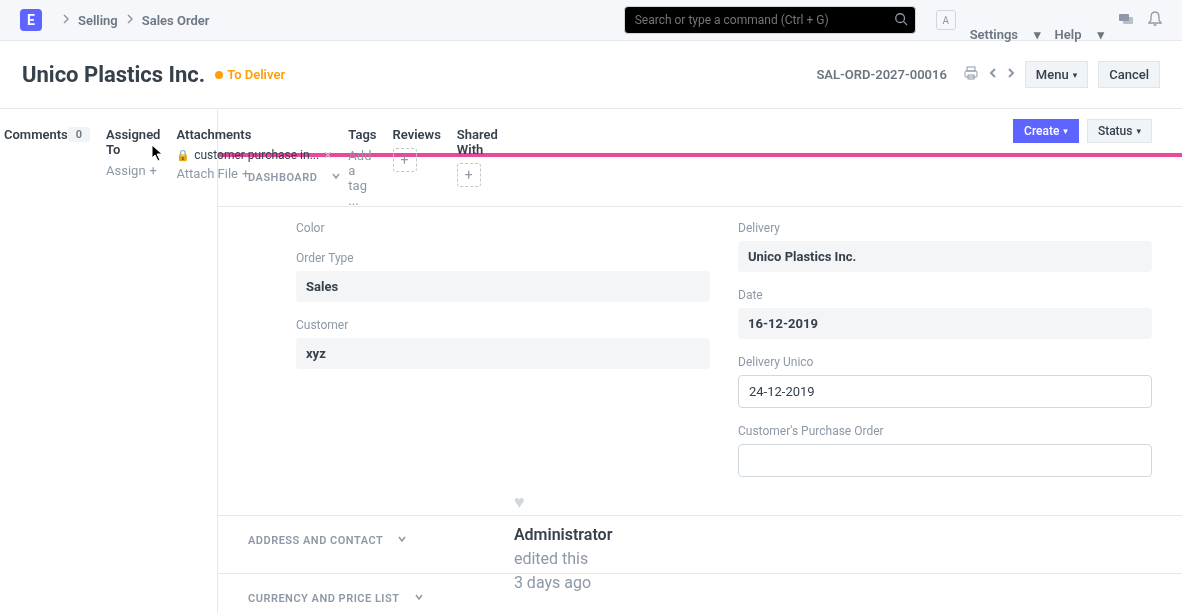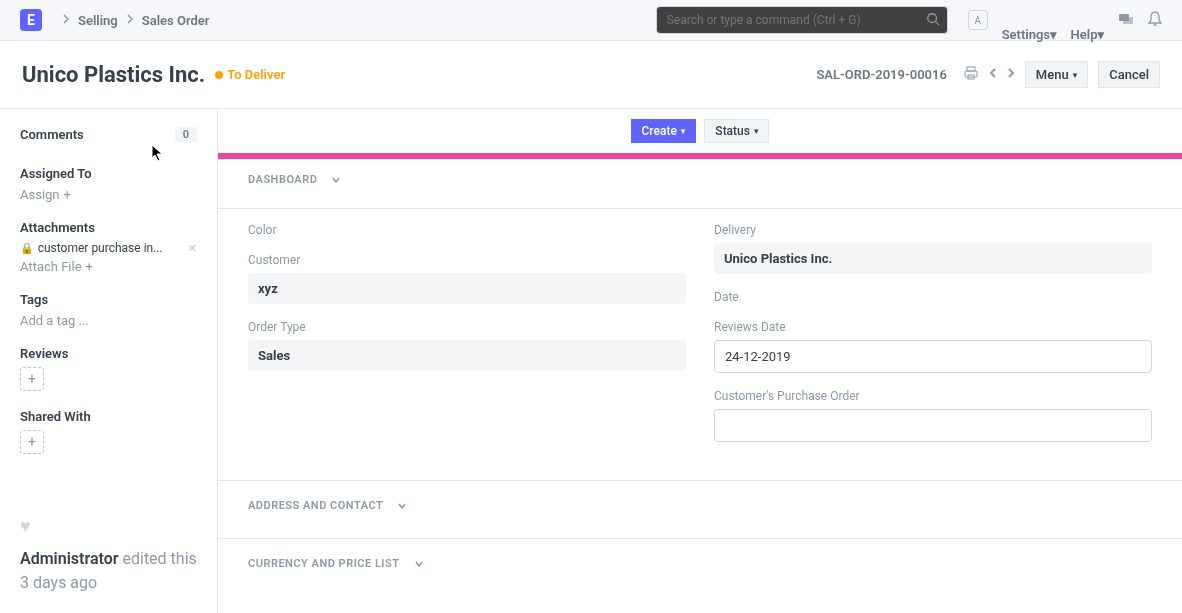--- a/index.html
+++ b/index.html
@@ -55,21 +55,21 @@
       text-decoration: none;
       cursor: pointer;
     }
     .search-wrap {
       margin-left: auto;
       position: relative;
     }
     .search-input {
       width: 292px;
       height: 28px;
-      background: #404040;
+      background: #000000;
       border: 1px solid #d1d8dd;
       border-radius: 4px;
       padding: 0 30px 0 10px;
       font-size: 12px;
       color: #8d99a6;
     }
     .search-icon {
       position: absolute;
       right: 8px;
       top: 6px;
@@ -91,21 +91,21 @@
       justify-content: center;
       font-size: 10px;
       color: #8d99a6;
     }
     .nav-link {
       color: #6c7680;
       font-weight: 600;
       font-size: 13px;
       display: flex;
       align-items: flex-end;
-      gap: 0;
+      gap: 16px;
       cursor: pointer;
       margin-top: 28px;
     }
     .nav-icon {
       color: #8d99a6;
       cursor: pointer;
     }
     
     .page-header {
       display: flex;
@@ -175,24 +175,25 @@
       font-size: 9px;
     }
     
     .layout {
       display: flex;
       height: calc(100% - 109px);
     }
     .sidebar {
       width: 218px;
       border-right: 1px solid #e6e9ec;
-      padding: 18px 20px;
-      display: flex;
-      flex-direction: column;
+      padding: 18px 4px;
+      display: flex;
+      flex-direction: row;
       position: relative;
+      gap: 16px;
     }
     .sidebar-section {
       margin-bottom: 18px;
     }
     .sidebar-heading {
       font-size: 13px;
       font-weight: 600;
       color: #36414c;
       margin-bottom: 6px;
       display: flex;
@@ -268,32 +269,32 @@
       color: #36414c;
       font-weight: 600;
     }
     
     .main {
       flex: 1;
       overflow-y: auto;
     }
     .toolbar {
       display: flex;
-      justify-content: center;
+      justify-content: flex-end;
       padding: 10px 30px;
       gap: 8px;
-      border-bottom: 6px solid #ec4899;
+      border-bottom: 4px solid #ec4899;
     }
     .section {
       padding: 14px 30px 22px;
       border-bottom: 1px solid #e6e9ec;
     }
     .section-head {
       display: flex;
-      align-items: center;
+      align-items: flex-start;
       color: #8d99a6;
       font-size: 11px;
       font-weight: 600;
       letter-spacing: 0.5px;
       text-transform: uppercase;
       cursor: pointer;
       gap: 14px;
     }
     .section-head.collapsed {
       padding: 4px 0;
@@ -393,21 +394,21 @@
         </svg>
     </span>
   </div>
 </div>
 
 <div class="page-header">
   <span class="page-title">Unico Plastics Inc.</span>
   <span class="status-dot"></span>
   <span class="status-text">To Deliver</span>
   <div class="header-right">
-    <span class="order-id">SAL-ORD-2019-00016</span>
+    <span class="order-id">SAL-ORD-2027-00016</span>
     <span class="hdr-icon">
       <svg width="16" height="14" viewBox="0 0 16 14">
           <rect x="4" y="1" width="8" height="4" stroke="currentColor" fill="none"></rect>
           <rect x="2" y="5" width="12" height="6" rx="1" stroke="currentColor" fill="none"></rect>
           <rect x="5" y="9" width="6" height="4" stroke="currentColor" fill="none"></rect>
         </svg>
     </span>
     <span class="hdr-icon">
       <svg width="8" height="12" viewBox="0 0 8 12">
           <path d="M6 2 L2 6 L6 10" stroke="currentColor" stroke-width="2" fill="none"></path>
@@ -490,44 +491,45 @@
     <div class="section">
       <div class="section-head">
         <span>DASHBOARD</span>
         <svg viewBox="0 0 10 10">
             <path d="M2 3 L5 7 L8 3" stroke="currentColor" stroke-width="1.5" fill="none"></path>
           </svg>
       </div>
     </div>
 
     <div class="section">
-      <div class="form-grid" style="margin-top:0;">
+      <div class="form-grid" style="margin-top:0;margin-left:48px;">
         <div class="form-col">
           <div class="field">
             <label class="field-label">Color</label>
+          </div>
+          <div class="field">
+            <label class="field-label">Order Type</label>
+            <div class="field-value">Sales</div>
           </div>
           <div class="field">
             <label class="field-label">Customer</label>
             <div class="field-value">xyz</div>
           </div>
-          <div class="field">
-            <label class="field-label">Order Type</label>
-            <div class="field-value">Sales</div>
-          </div>
         </div>
         <div class="form-col">
           <div class="field">
             <label class="field-label">Delivery</label>
             <div class="field-value">Unico Plastics Inc.</div>
           </div>
           <div class="field">
             <label class="field-label">Date</label>
-          </div>
-          <div class="field">
-            <label class="field-label">Reviews Date</label>
+            <div class="field-value">16-12-2019</div>
+          </div>
+          <div class="field">
+            <label class="field-label">Delivery Unico</label>
             <input class="field-input" value="24-12-2019" style="">
           </div>
           <div class="field">
             <label class="field-label">Customer's Purchase Order</label>
             <input class="field-input" value="" style="">
           </div>
         </div>
       </div>
     </div>
 

